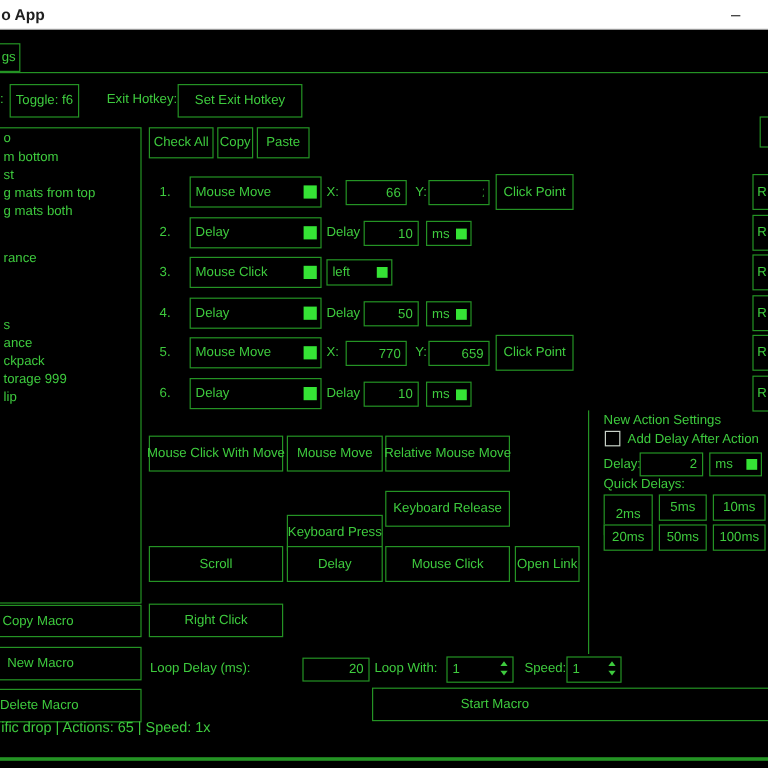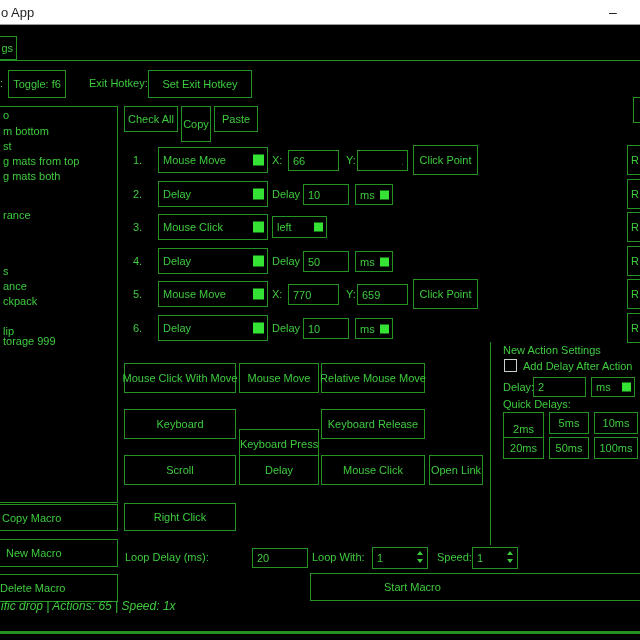--- a/index.html
+++ b/index.html
@@ -1,24 +1,24 @@
 <!DOCTYPE html>
 <html><head>
 <meta charset="utf-8">
 <style>
   html,body{margin:0;padding:0;background:#000;}
   body{width:640px;height:640px;overflow:hidden;font-family:"Liberation Sans",sans-serif;}
   .screen{position:relative;width:640px;height:640px;background:#000;overflow:hidden;color:#3ecb3e;font-size:11px;}
   .titlebar{position:absolute;left:0;top:0;width:640px;height:25px;background:#ffffff;border-bottom:1px solid #9a9a9a;box-sizing:border-box;}
-  .title-text{position:absolute;left:1px;top:5px;font-size:13px;color:#1f1f1f;white-space:nowrap;}
+  .title-text{position:absolute;left:1px;top:5px;font-size:13px;color:#1f1f1f;white-space:nowrap;font-weight:bold;}
   .min-btn{position:absolute;left:595px;top:0;width:36px;height:24px;display:flex;align-items:center;justify-content:center;color:#222;font-size:14px;}
   .lbl{position:absolute;color:#3ecb3e;white-space:nowrap;}
   .btn{position:absolute;background:#000;border:1px solid #249324;color:#3ecb3e;display:flex;align-items:center;justify-content:center;white-space:nowrap;box-sizing:border-box;font-size:11px;}
   .btn.left-align{justify-content:flex-start;}
-  .inp{position:absolute;background:#000;border:1px solid #249324;color:#3ecb3e;padding:0 4px;box-sizing:border-box;font-size:11px;font-family:inherit;outline:none;}
+  .inp{position:absolute;background:#000;border:1px solid #249324;color:#3ecb3e;padding:0 4px;box-sizing:border-box;font-size:11px;font-family:inherit;outline:none;text-align:right;}
   .dd{position:absolute;background:#000;border:1px solid #249324;color:#3ecb3e;display:flex;align-items:center;padding-left:4px;box-sizing:border-box;font-size:11px;white-space:nowrap;}
   .sq{position:absolute;right:3px;top:50%;transform:translateY(-50%);width:11px;height:11px;background:#35e335;}
   .sq.small{width:9px;height:9px;}
   .panel{position:absolute;border:1px solid #249324;background:#000;box-sizing:border-box;}
   .li{position:absolute;left:22px;white-space:nowrap;color:#3ecb3e;font-size:11px;}
   .vline{position:absolute;width:1px;background:#249324;}
   .hline{position:absolute;height:1px;background:#249324;left:0;width:640px;}
   .spin{position:absolute;background:#000;border:1px solid #249324;color:#3ecb3e;box-sizing:border-box;font-size:11px;display:flex;align-items:center;padding-left:4px;}
   .spin .arrows{position:absolute;right:4px;top:3px;display:flex;flex-direction:column;gap:4px;}
   .tri-up{width:0;height:0;border-left:3px solid transparent;border-right:3px solid transparent;border-bottom:4px solid #3ecb3e;}
@@ -50,26 +50,26 @@
   <div class="panel" style="left:-20px;top:106px;width:138px;height:397px;">
     <div class="li" style="top:2px;">o</div>
     <div class="li" style="top:18px;">m bottom</div>
     <div class="li" style="top:33px;">st</div>
     <div class="li" style="top:48px;">g mats from top</div>
     <div class="li" style="top:63px;">g mats both</div>
     <div class="li" style="top:78px;margin-top:24px;">rance</div>
     <div class="li" style="top:158px;">s</div>
     <div class="li" style="top:173px;">ance</div>
     <div class="li" style="top:188px;">ckpack</div>
-    <div class="li" style="top:203px;margin-top:25px;">torage 999</div>
+    <div class="li" style="top:203px;">torage 999</div>
     <div class="li" style="top:218px;">lip</div>
   </div>
 
   <div class="btn" style="left:124px;top:106px;width:54px;height:26px;">Check All</div>
-  <div class="btn" style="left:181px;top:106px;width:30px;height:36px;">Copy</div>
+  <div class="btn" style="left:181px;top:106px;width:30px;height:26px;">Copy</div>
   <div class="btn" style="left:214px;top:106px;width:44px;height:26px;">Paste</div>
   <div class="btn" style="left:633px;top:97px;width:30px;height:26px;"></div>
 
   <span class="num" style="left:133px;top:154px;">1.</span>
   <div class="dd" style="left:158px;top:147px;width:110px;height:26px;">
       <span>Mouse Move</span>
       <span class="sq"></span>
     </div>
   <span class="lbl" style="left:272px;top:154px;">X:</span>
   <input class="inp" style="left: 288px; top: 150px; width: 51px; height: 21px;" value="66">
@@ -136,21 +136,20 @@
   <input class="inp" style="left: 303px; top: 318px; width: 46px; height: 21px;" value="10">
   <div class="dd" style="left:355px;top:318px;width:38px;height:21px;">
       <span>ms</span>
       <span class="sq small"></span>
     </div>
   <div class="btn left-align" style="left:627px;top:313px;width:26px;height:30px;padding-left:3px;">R</div>
 
   <div class="btn" style="left:124px;top:363px;width:112px;height:30px;">Mouse Click With Move</div>
   <div class="btn" style="left:239px;top:363px;width:80px;height:30px;">Mouse Move</div>
   <div class="btn" style="left:321px;top:363px;width:104px;height:30px;">Relative Mouse Move</div>
-  <div class="btn" style="left:124px;top:409px;width:112px;height:30px;">Keyboard</div>
   <div class="btn" style="left:239px;top:409px;width:80px;height:30px;margin-top:20px;">Keyboard Press</div>
   <div class="btn" style="left:124px;top:455px;width:112px;height:30px;">Scroll</div>
   <div class="btn" style="left:321px;top:409px;width:104px;height:30px;">Keyboard Release</div>
   <div class="btn" style="left:239px;top:455px;width:80px;height:30px;">Delay</div>
   <div class="btn" style="left:321px;top:455px;width:104px;height:30px;">Mouse Click</div>
   <div class="btn" style="left:429px;top:455px;width:54px;height:30px;">Open Link</div>
   <div class="btn" style="left:124px;top:503px;width:112px;height:28px;">Right Click</div>
 
   <div class="vline" style="left:490px;top:342px;height:203px;"></div>
 
@@ -188,16 +187,16 @@
         <span class="tri-up"></span>
         <span class="tri-down"></span>
       </span>
     </div>
 
   <div class="btn left-align" style="left:-20px;top:504px;width:138px;height:27px;padding-left:21px;">Copy Macro</div>
   <div class="btn left-align" style="left:-20px;top:539px;width:138px;height:28px;padding-left:25px;">New Macro</div>
   <div class="btn left-align" style="left:-20px;top:574px;width:138px;height:28px;padding-left:19px;">Delete Macro</div>
   <div class="btn left-align" style="left:310px;top:573px;width:338px;height:28px;padding-left:73px;">Start Macro</div>
 
-  <span class="lbl" style="left:1px;top:599px;font-size:12px;font-style:italic;">ific drop | Actions: 65 | Speed: 1x</span>
+  <span class="lbl" style="left:1px;top:599px;font-size:12px;">ific drop | Actions: 65 | Speed: 1x</span>
   <div class="statusline"></div>
 
 </div>
 
 </body></html>

